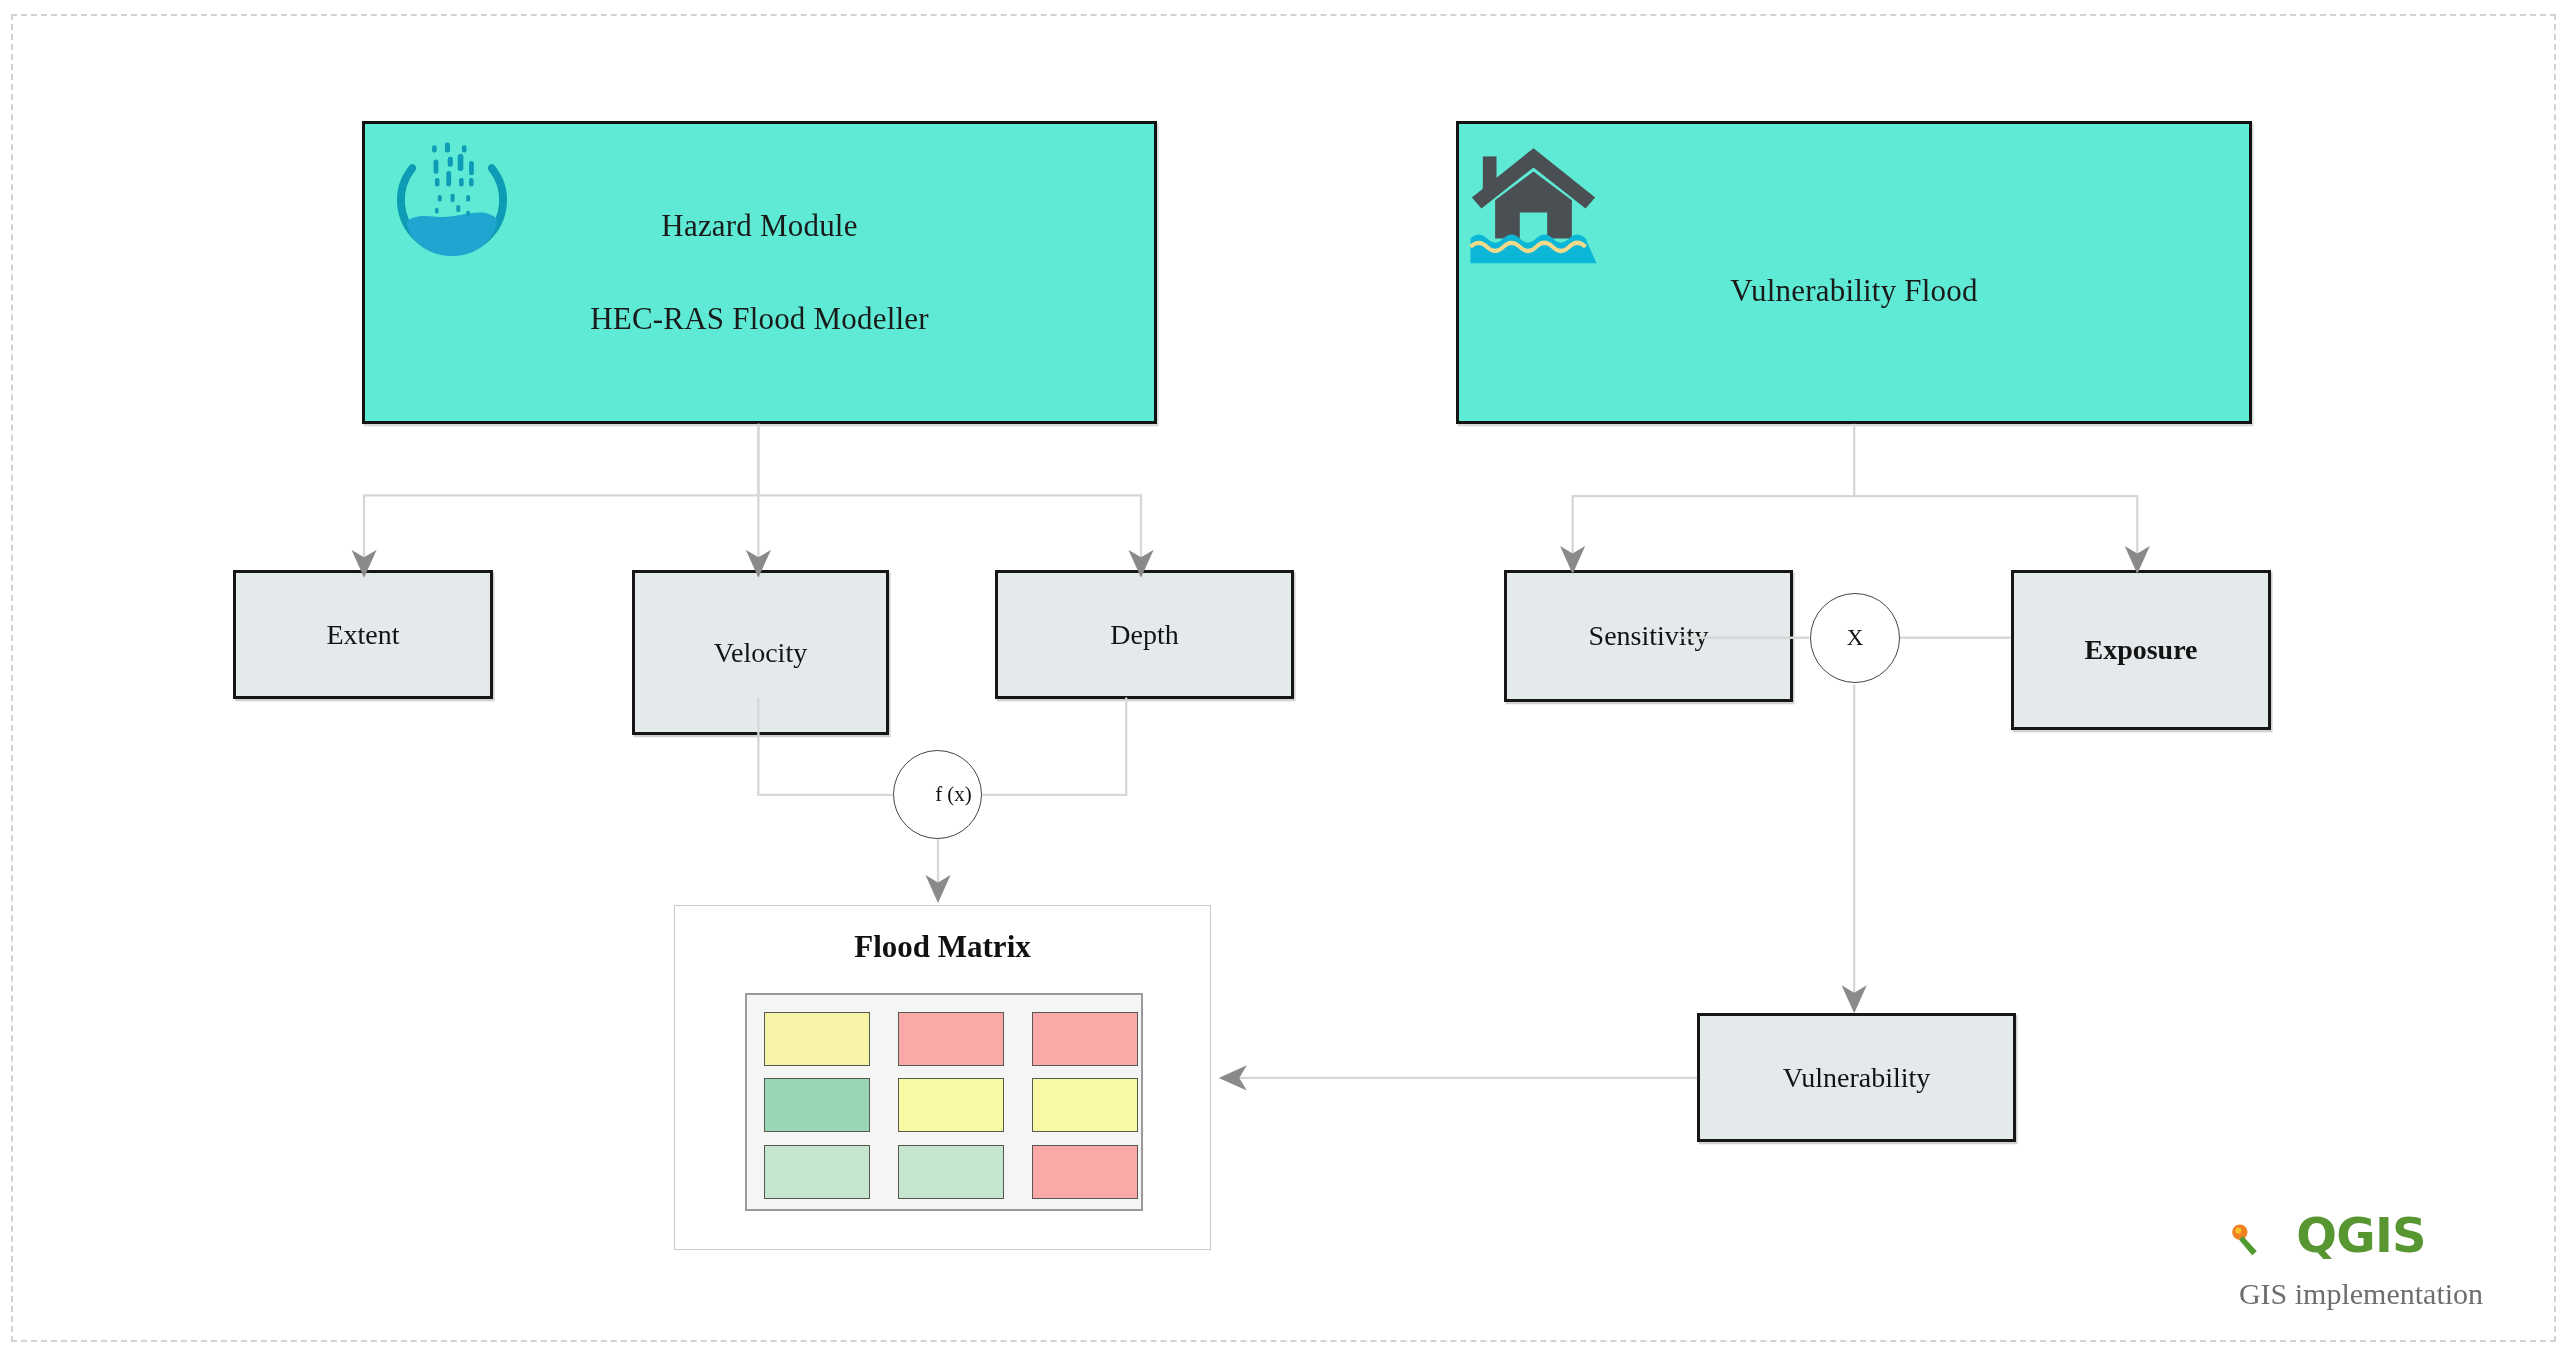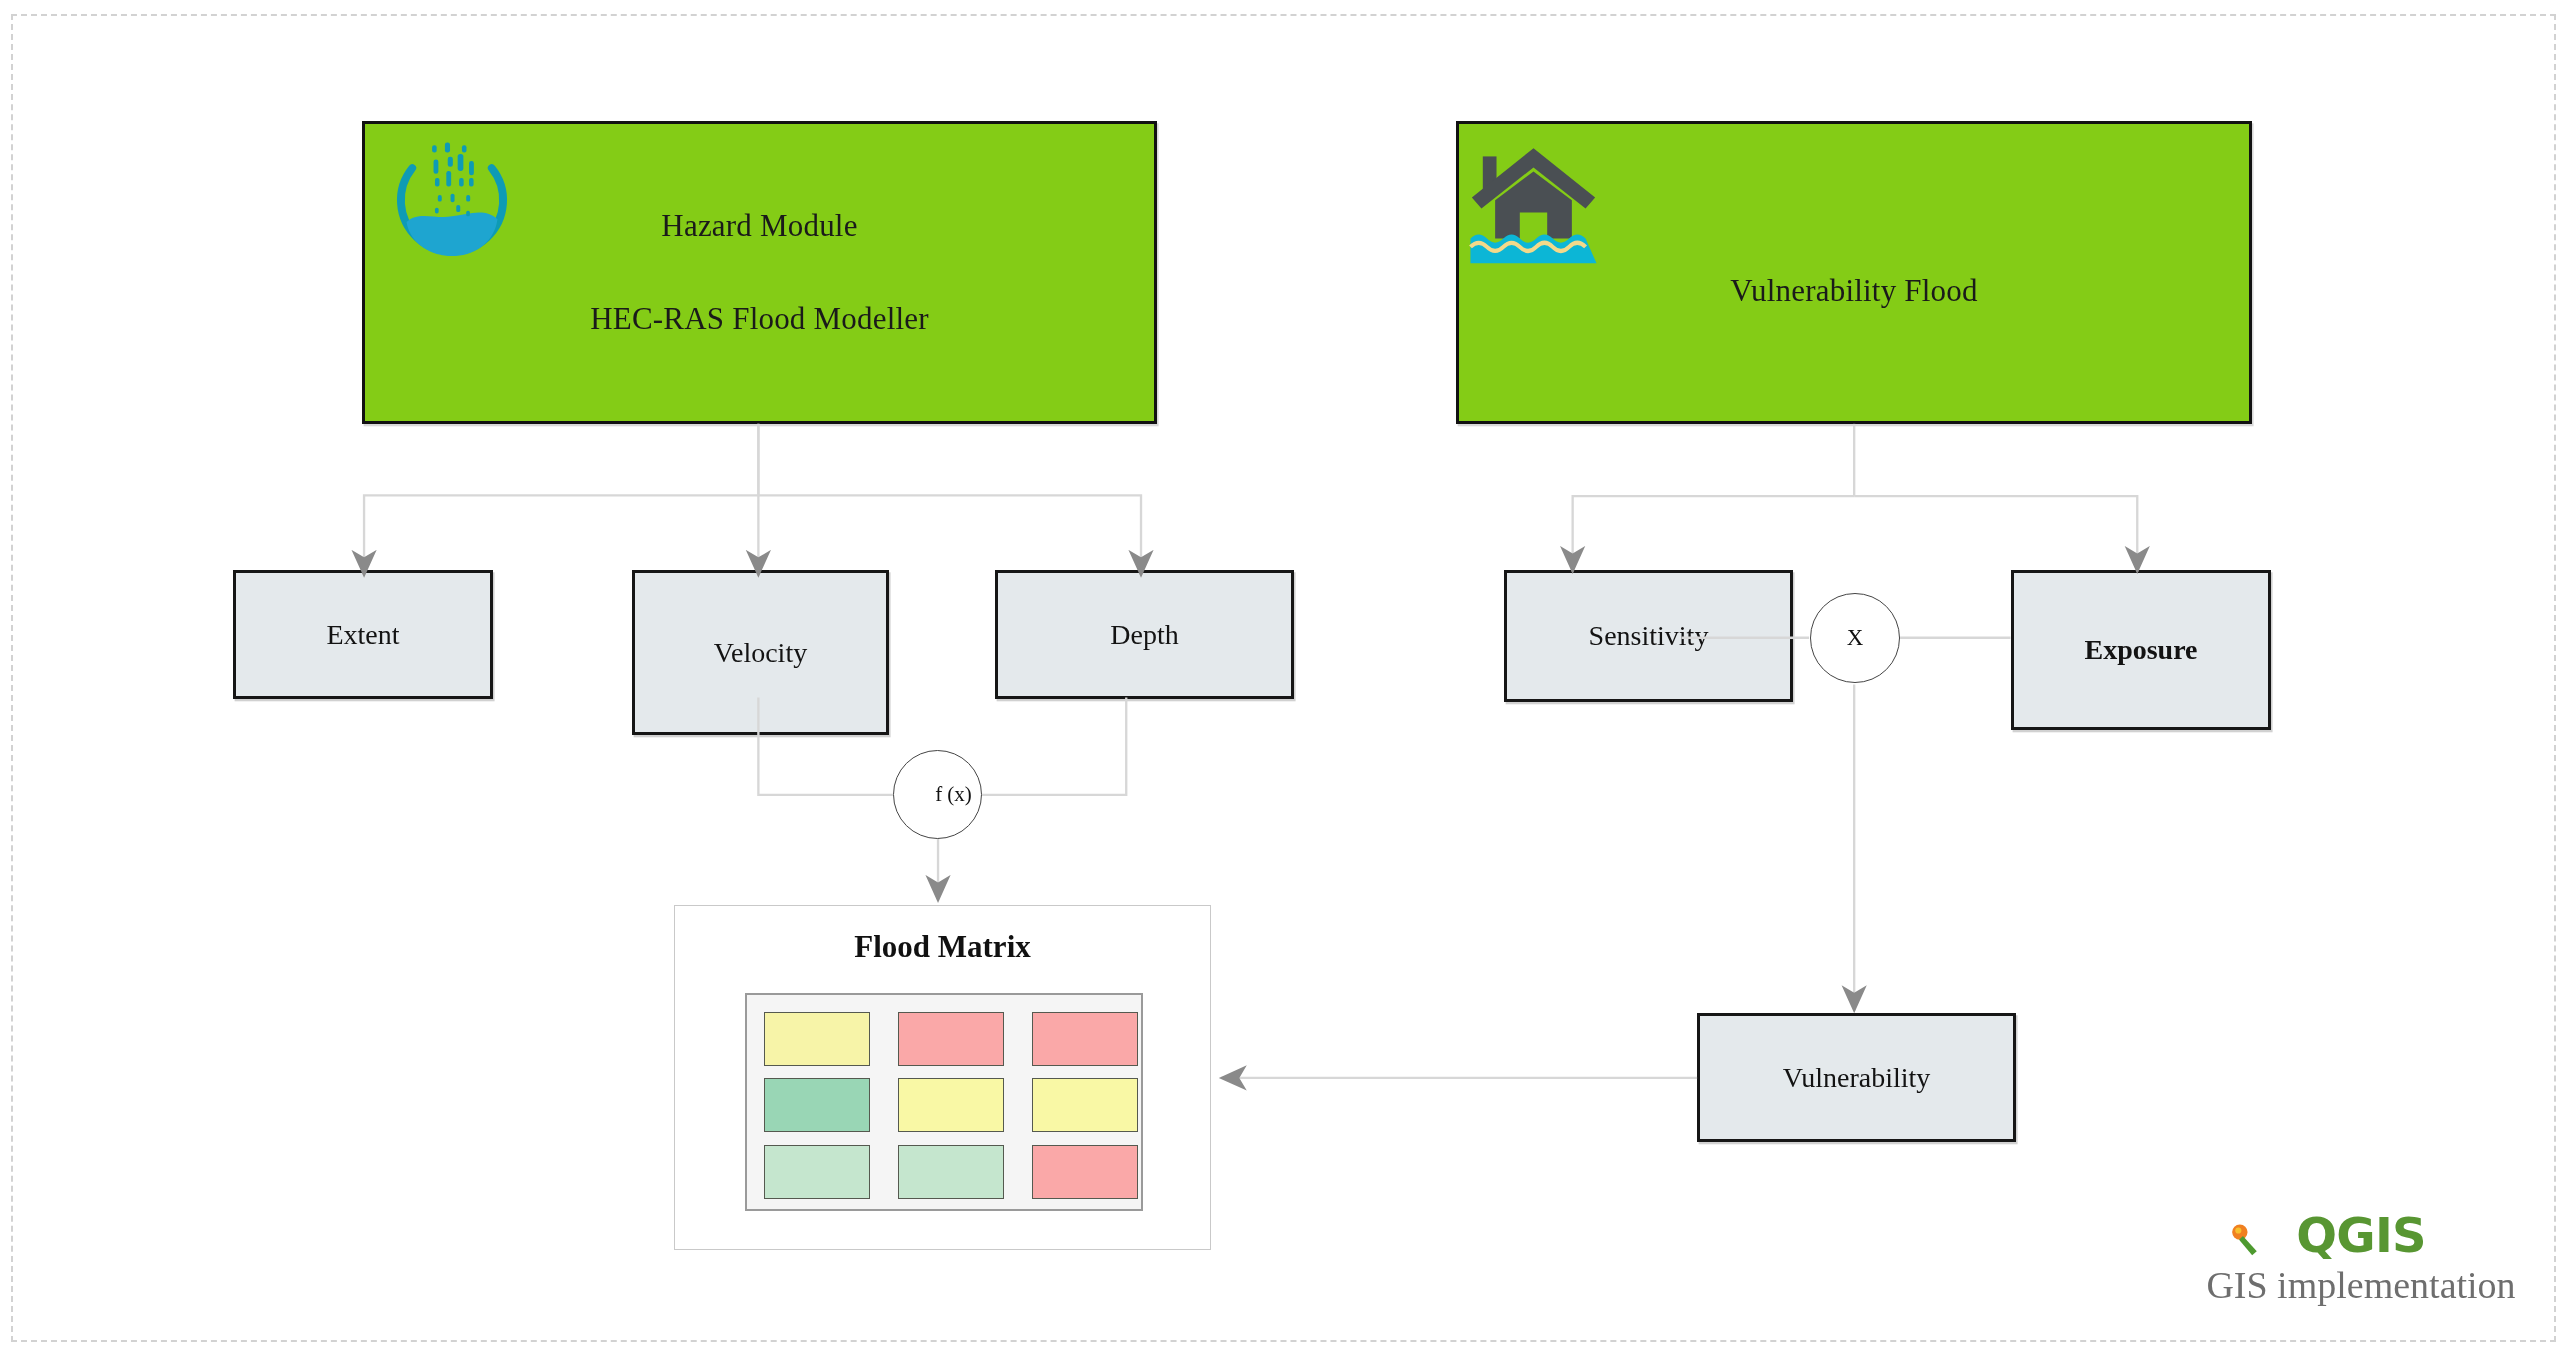--- a/index.html
+++ b/index.html
@@ -29,21 +29,21 @@
   
   .node {
     position: absolute;
     box-sizing: border-box;
     display: flex;
     align-items: center;
     justify-content: center;
     text-align: center;
   }
   .module-box {
-    background: #84cc16;
+    background: #5eead4;
     border: 3.9px solid #121212;
     box-shadow: 1.6px 2.3px 0 rgba(0,0,0,0.15);
   }
   .module-title {
     font-size: 31px;
     color: #1a1a1a;
     letter-spacing: 0.2px;
     line-height: 1.35;
   }
   .grey-box {
@@ -154,23 +154,23 @@
   #qgis-wordmark {
     font-family: "DejaVu Sans", sans-serif;
     font-weight: 700;
     font-size: 48px;
     color: #589632;
     letter-spacing: -0.8px;
     position: relative;
     display: inline-block;
   }
   #qgis-subtitle {
-    font-size: 38px;
+    font-size: 30px;
     color: #6e6e6e;
-    margin-top: 0;
+    margin-top: 14px;
     font-family: "Liberation Serif", serif;
   }
 </style>
 </head>
 <body>
 
 <div id="canvas">
 
   <div id="dash-frame"></div>
 

